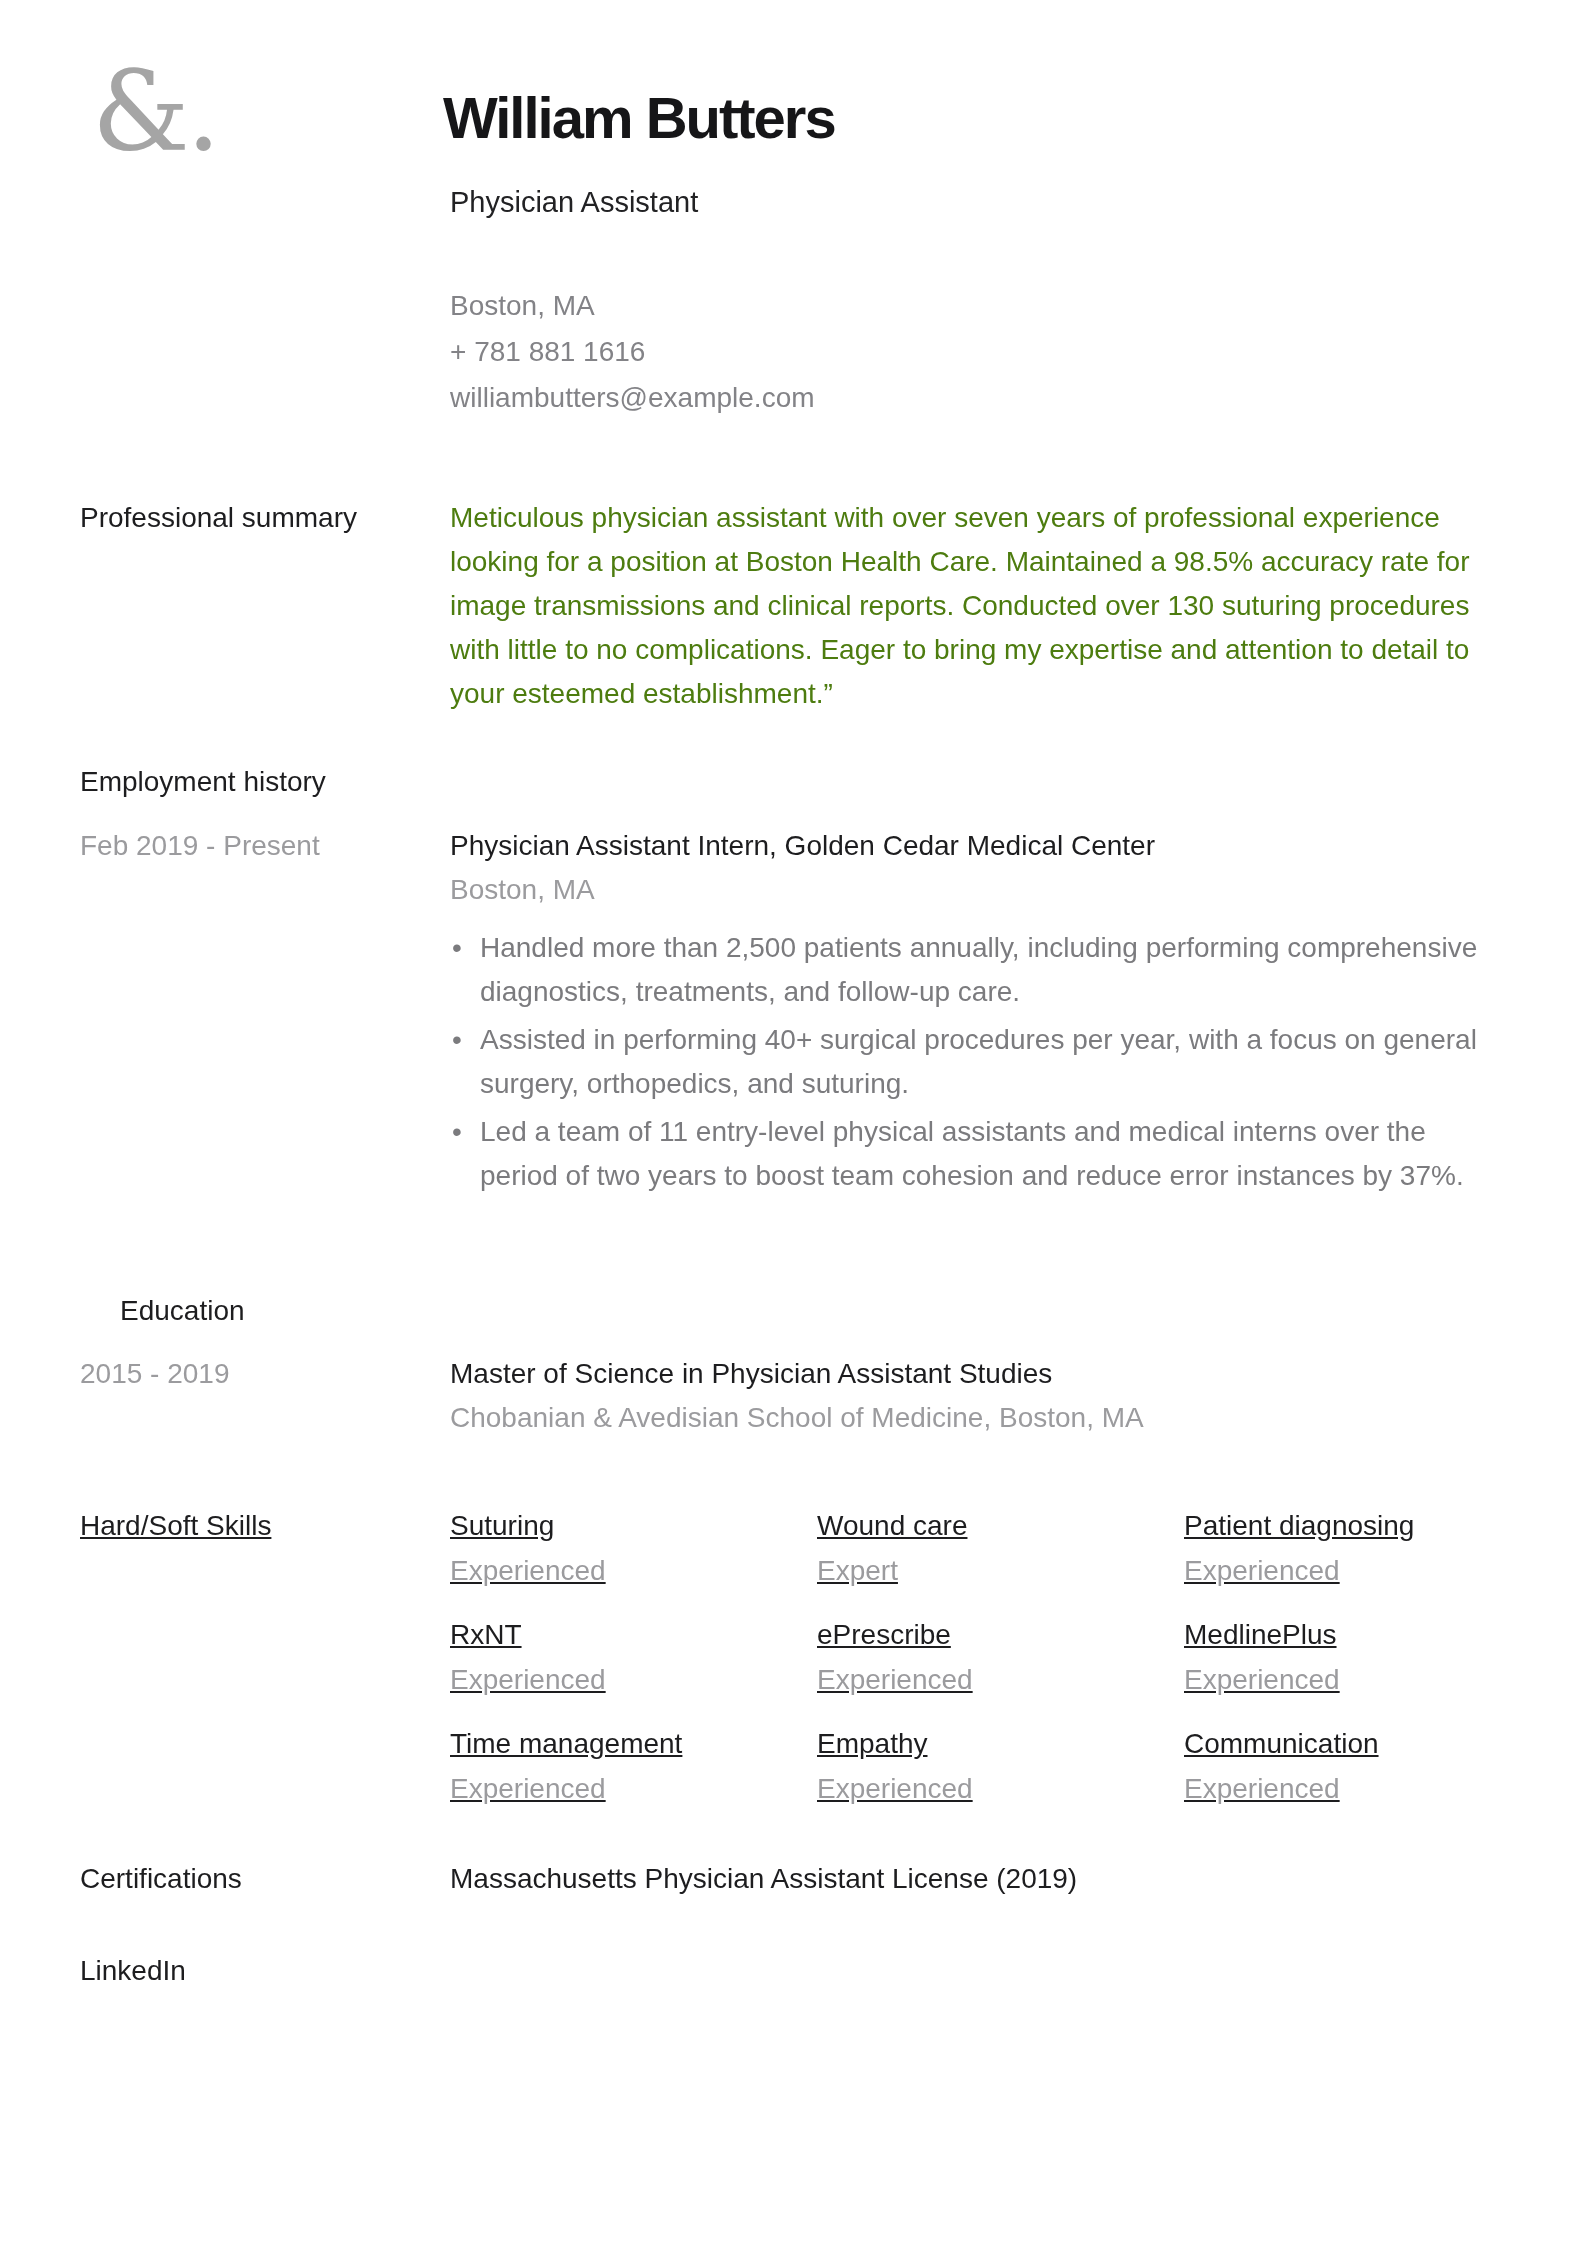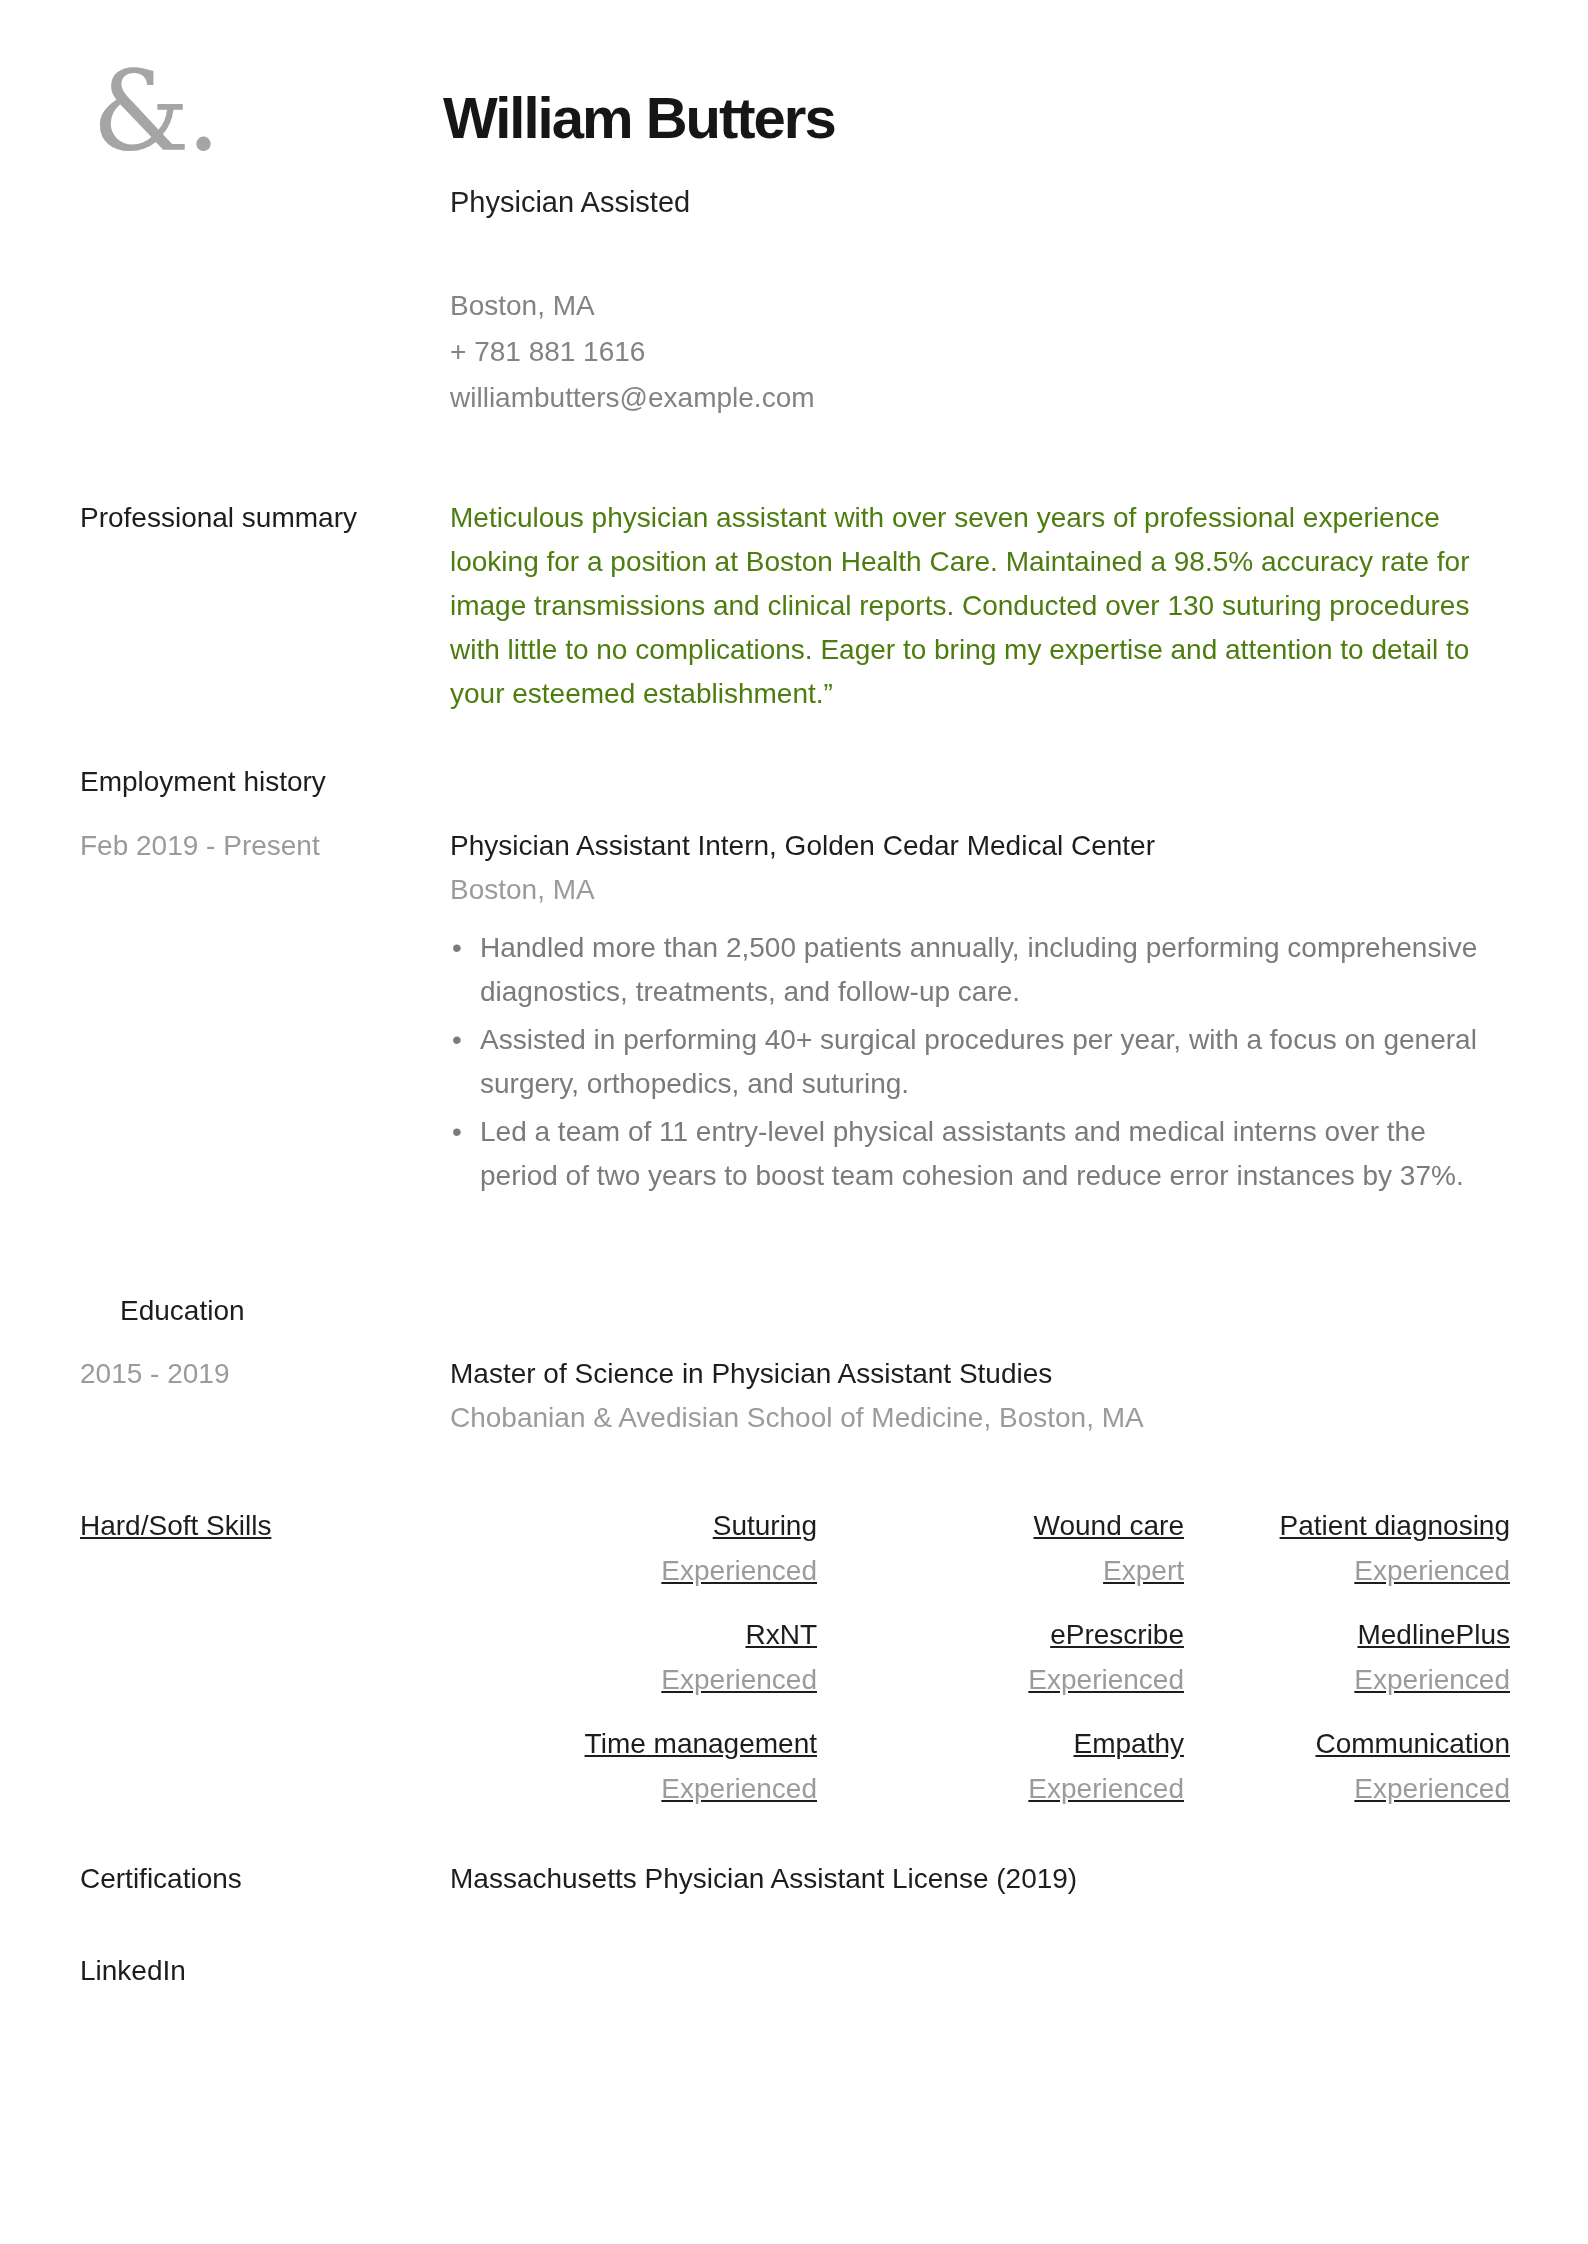--- a/index.html
+++ b/index.html
@@ -100,21 +100,20 @@
     left: 2px;
     top: 0;
     color: #7b7b7e;
   }
 
   
   .skills-grid {
     display: grid;
     grid-template-columns: 367px 367px 326px;
     grid-row-gap: 20px;
-    text-align: right;
   }
   .skill-name {
     font-size: 28px;
     line-height: 44px;
     color: #1d1d1f;
   }
   .skill-level {
     margin-top: 1px;
     font-size: 28px;
     line-height: 44px;
@@ -133,21 +132,21 @@
 </style>
 </head>
 <body>
 
 <div class="page">
 
   <div class="logo">&amp;.</div>
 
   <div class="name">William Butters</div>
 
-  <div class="job-title">Physician Assisted</div>
+  <div class="job-title">Physician Assistant</div>
 
   <div class="contact">
     <div>Boston, MA</div>
     <div>+ 781 881 1616</div>
     <div>williambutters@example.com</div>
   </div>
 
   <div class="row" id="row-summary">
     <div class="side label">Professional summary</div>
     <div class="main body-text">Meticulous physician assistant with over seven years of professional experience looking for a position at Boston Health Care. Maintained a 98.5% accuracy rate for image transmissions and clinical reports. Conducted over 130 suturing procedures with little to no complications. Eager to bring my expertise and attention to detail to your esteemed establishment.”</div>

